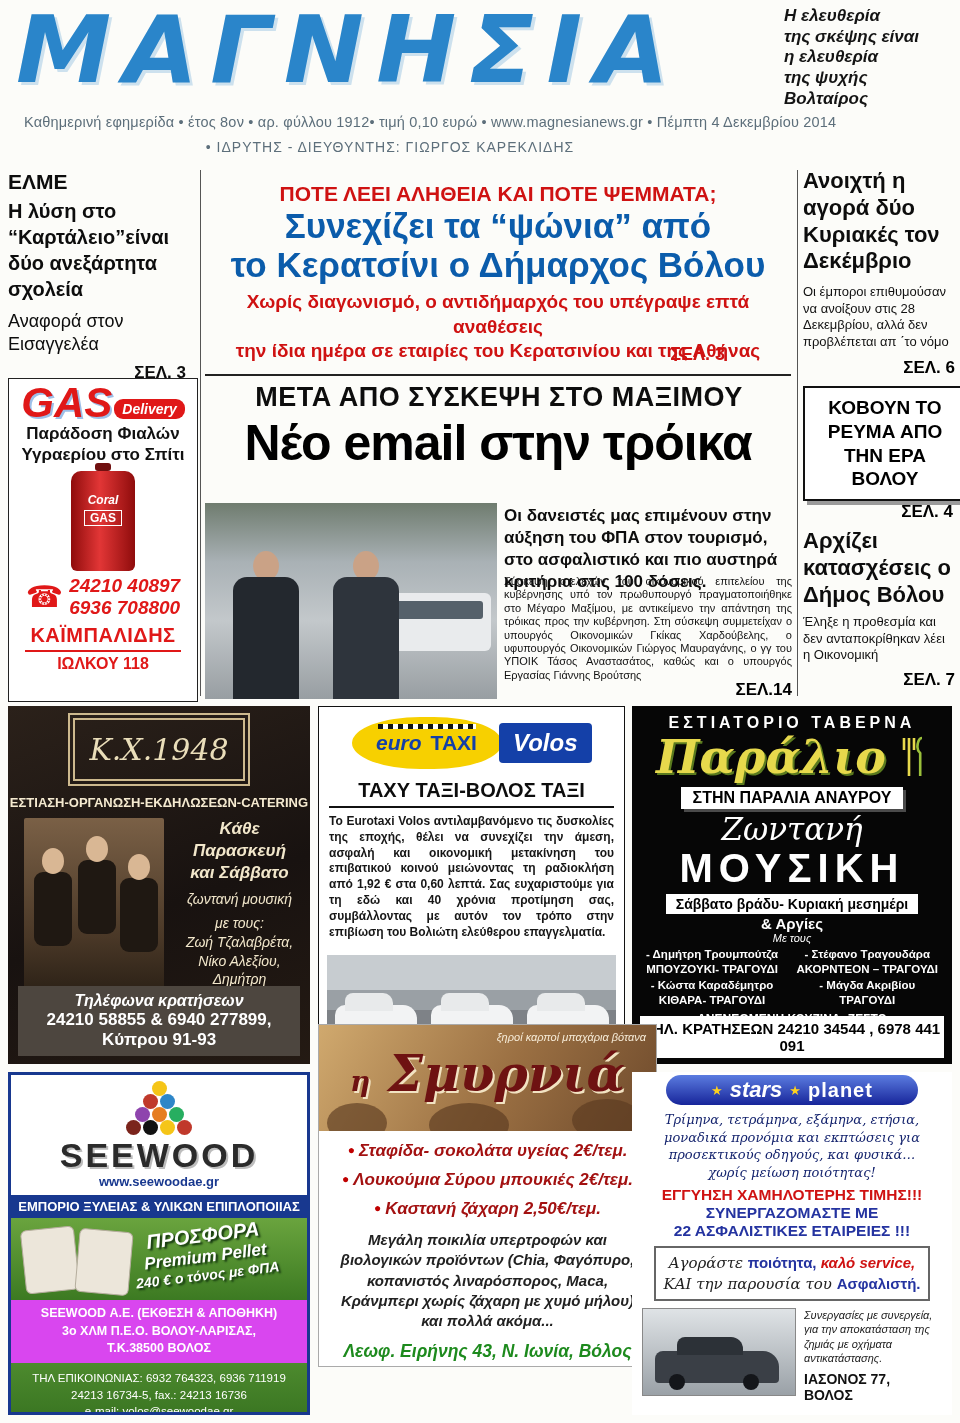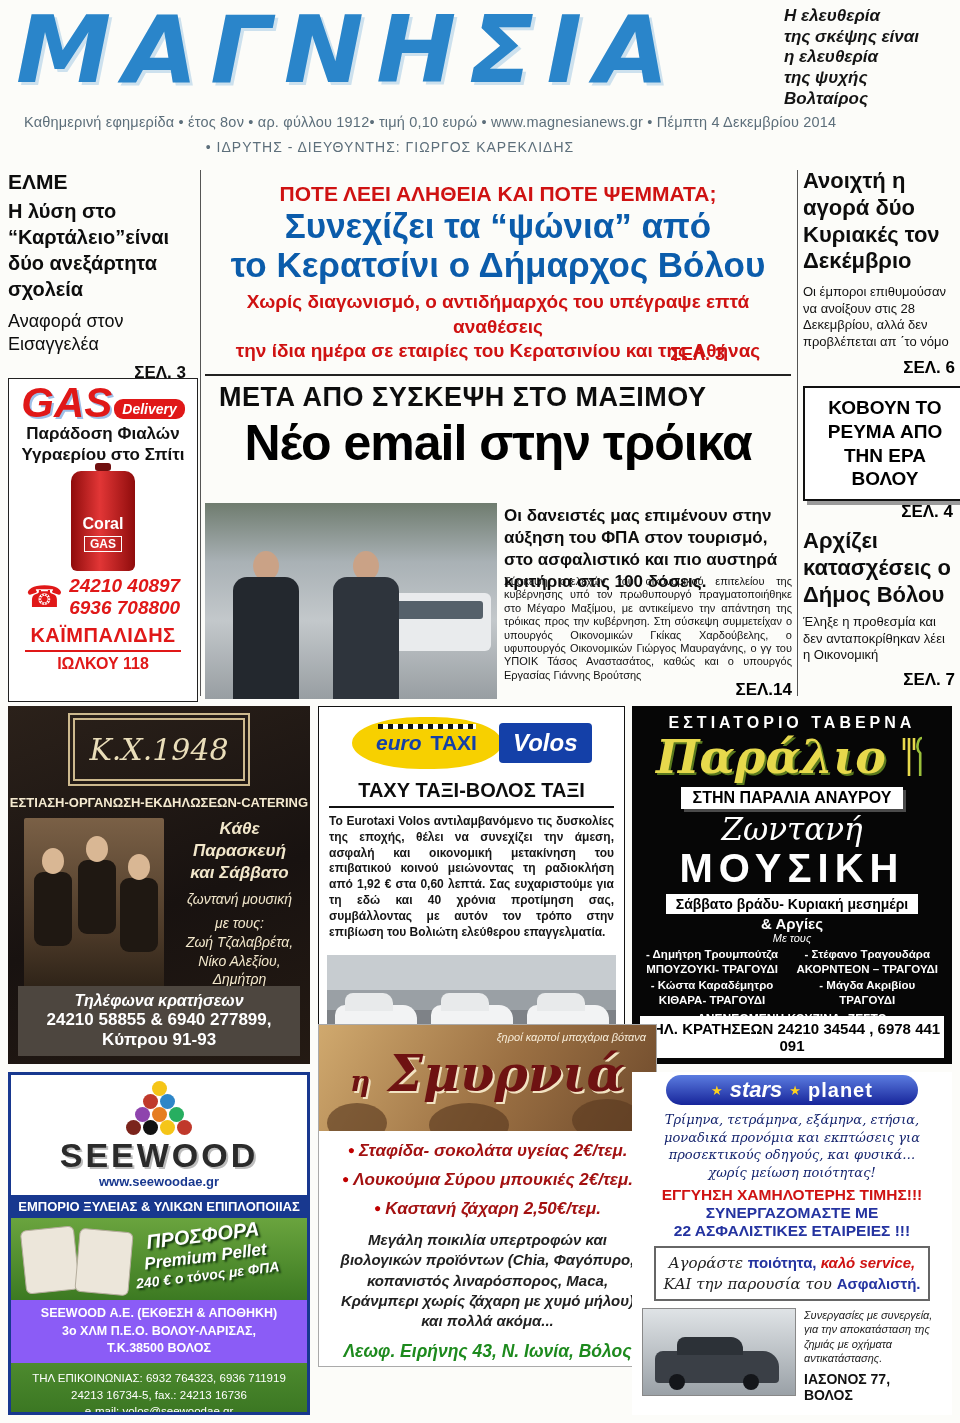--- a/index.html
+++ b/index.html
@@ -24,36 +24,36 @@
   .sel{font-weight:bold}
   .elme .sel{text-align:right;font-size:17px;margin-top:6px;padding-right:8px}
 
   .gas{left:8px;top:378px;width:188px;height:318px;border:1px solid #222;text-align:center;padding-top:4px;background:#fff}
   .gas-logo-row{display:flex;align-items:flex-end;justify-content:center;gap:2px}
   .gas-word{font-size:42px;font-weight:bold;font-style:italic;color:#e01818;line-height:.95;text-shadow:2px 2px 0 #9dbfe8}
   .gas-delivery{background:#e01818;color:#fff;font-style:italic;font-weight:bold;font-size:14px;padding:2px 8px;border-radius:9px;margin-bottom:4px}
   .gas-line{font-size:17px;font-weight:bold;color:#111;line-height:1.25}
   .gas-bottle{width:64px;height:100px;margin:6px auto 2px;background:linear-gradient(90deg,#8f0c0c,#e23636 45%,#8f0c0c);border-radius:10px 10px 6px 6px;position:relative;color:#fff}
   .gas-bottle::before{content:"";position:absolute;top:-8px;left:24px;width:16px;height:8px;background:#70111:1px;background:#701010;border-radius:3px}
-  .gas-bottle .b1{font-weight:bold;font-size:16px;padding-top:44px}
+  .gas-bottle .b1{font-style:italic;font-weight:bold;font-size:12px;padding-top:22px}
   .gas-bottle .b2{font-weight:bold;font-size:12px;border:1px solid #fff;display:inline-block;padding:0 5px;margin-top:3px}
   .gas-phones{display:flex;align-items:center;justify-content:center;gap:6px;margin-top:4px}
   .phone-icon{font-size:30px;color:#e01818;line-height:1}
   .gas-nums{font-size:19px;font-weight:bold;font-style:italic;color:#e01818;text-align:left;line-height:1.15}
   .gas-name{font-size:20px;font-weight:bold;color:#e01818;margin-top:5px;letter-spacing:.5px}
   .gas-divider{height:2px;background:#e01818;margin:3px 16px}
   .gas-addr{font-size:16px;font-weight:bold;color:#e01818}
 
   
   .c-kicker{left:205px;top:182px;width:586px;text-align:center;font-size:21px;font-weight:bold;color:#cf1212}
   .c-title{left:205px;top:206px;width:586px;text-align:center;font-weight:bold;color:#0b5cab;line-height:1.12;font-size:35px}
   .c-sub{left:205px;top:290px;width:586px;text-align:center;font-size:19px;font-weight:bold;color:#cf1212;line-height:1.3}
   .c-sel1{left:205px;top:344px;width:520px;text-align:right;font-size:18px;color:#cf1212;font-weight:bold}
   .c-rule{left:205px;top:374px;width:586px;height:2px;background:#222}
-  .c-kicker2{left:219px;top:382px;width:586px;font-size:27px;font-weight:bold;color:#0d0d0d;letter-spacing:.5px}
+  .c-kicker2{left:206px;top:382px;width:586px;text-align:center;font-size:27px;font-weight:bold;color:#0d0d0d;letter-spacing:.5px}
   .c-bigtitle{left:200px;top:414px;width:596px;text-align:center;font-size:50px;font-weight:bold;color:#000;white-space:nowrap;letter-spacing:-1px}
 
   .main-photo{left:205px;top:503px;width:292px;height:196px;overflow:hidden;background:linear-gradient(#6f7c6f 0%,#a9b1b5 30%,#c3c8cb 60%,#989ea2 100%)}
   .mp-van{position:absolute;right:6px;bottom:48px;width:112px;height:58px;background:#e9ebed;border-radius:6px}
   .mp-van::after{content:"";position:absolute;left:8px;top:8px;right:8px;height:18px;background:#55606a;border-radius:3px}
   .mp-person{position:absolute;bottom:0;text-align:center}
   .mp-person .head{width:26px;height:30px;background:#caa286;border-radius:50%;margin:0 auto}
   .mp-person .bod{width:66px;height:122px;background:#23282e;border-radius:14px 14px 0 0;margin-top:-4px}
   .p1{left:28px}
   .p2{left:128px}
@@ -130,21 +130,21 @@
   .ball{width:15px;height:15px;border-radius:50%}
   .sw-brand{font-size:34px;font-weight:bold;letter-spacing:3px;color:#2b2b2b;text-shadow:2px 2px 0 #bdbdbd;margin-top:2px;line-height:1.1}
   .sw-web{font-size:13px;color:#18388f;font-weight:bold}
   .sw-band{background:#18388f;color:#fff;font-weight:bold;font-size:13px;padding:4px 2px;margin-top:6px}
   .sw-offer{position:relative;height:82px;background:linear-gradient(#6aa43e,#3c7a22)}
   .bag{position:absolute;width:52px;height:62px;background:#ece6da;border-radius:6px;border:1px solid #b5ad9d}
   .bag1{left:12px;bottom:8px;transform:rotate(-6deg)}
   .bag2{left:66px;bottom:6px;transform:rotate(5deg)}
   .sw-offer-text{position:absolute;left:96px;top:6px;right:4px;transform:rotate(-7deg);color:#fff;font-weight:bold;font-style:italic;text-shadow:2px 2px 2px #12330e;line-height:1.15}
   .ot1{font-size:20px}.ot2{font-size:17px}.ot3{font-size:14px}
-  .sw-band2{background:#8b5cf6;color:#fff;font-size:12.5px;font-weight:bold;line-height:1.4;padding:5px 2px}
+  .sw-band2{background:#d946ef;color:#fff;font-size:12.5px;font-weight:bold;line-height:1.4;padding:5px 2px}
   .sw-foot{background:linear-gradient(#4d8a2e,#2f6a1b);color:#fff;font-size:11.5px;line-height:1.45;padding:7px 2px;height:70px}
 
   
   .sm{left:318px;top:1024px;width:339px;height:343px;background:#fff;border:1px solid #aaa;text-align:center;overflow:hidden;box-sizing:border-box}
   .sm-banner{position:relative;height:106px;background:linear-gradient(120deg,#d0a96e,#9a6f42 55%,#6e4a2c);overflow:hidden}
   .sm-bowl{position:absolute;border-radius:50%;background:#5a3a20;opacity:.65}
   .bw1{left:8px;bottom:-12px;width:60px;height:40px}
   .bw2{right:14px;bottom:-10px;width:70px;height:42px}
   .bw3{left:110px;bottom:-16px;width:80px;height:44px}
   .sm-note{position:absolute;right:10px;top:6px;font-size:11px;color:#f7ecd8;font-style:italic}

